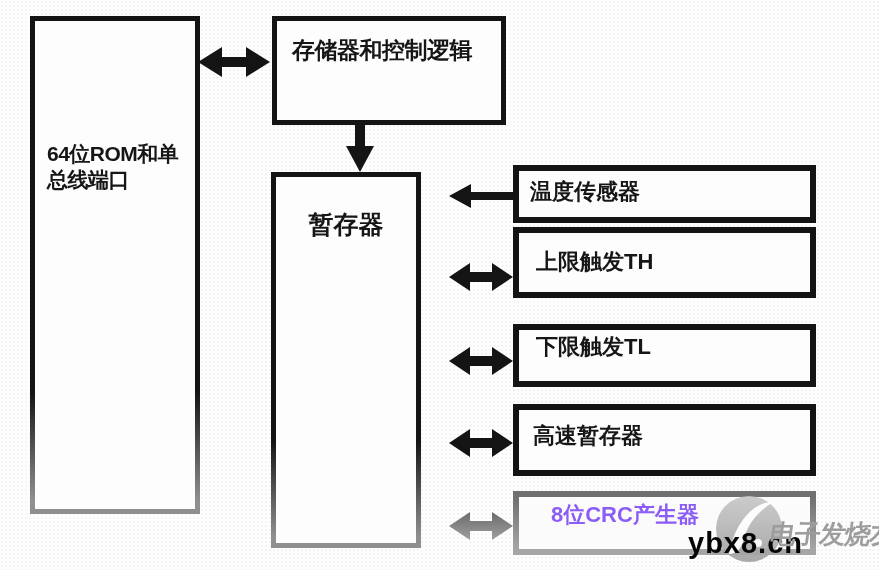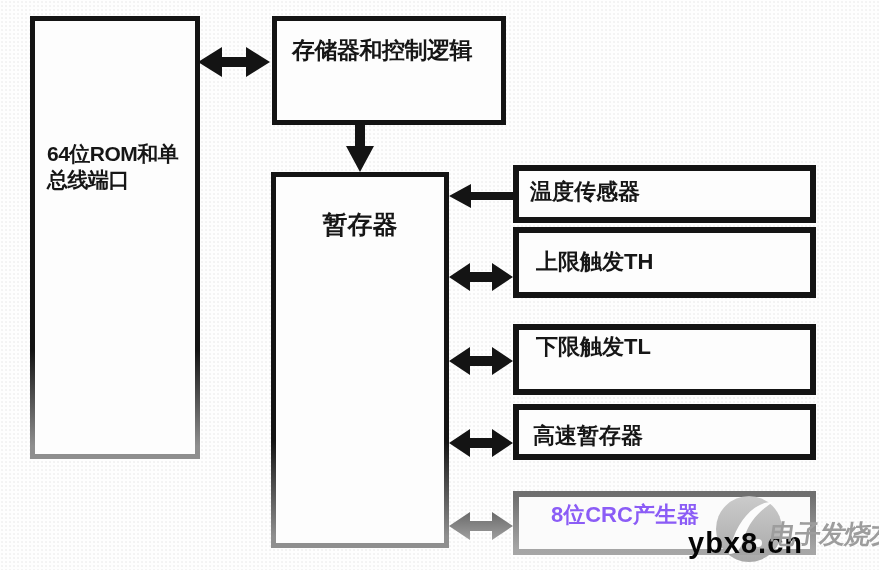--- a/index.html
+++ b/index.html
@@ -11,41 +11,41 @@
     font-family:"Liberation Sans","DejaVu Sans",sans-serif;
   }
   .box{
     position:absolute;box-sizing:border-box;
     border:5px solid #141414;background:#fdfdfd;
     font-weight:700;color:#161616;
   }
   .box .lbl{display:block;}
   
   .rom{
-    left:30px;top:16px;width:170px;height:443px;
+    left:30px;top:16px;width:170px;height:498px;
     border-image:linear-gradient(180deg,#141414 76%,#8f8f8f 98%) 1;
     padding:120px 4px 0 12px;font-size:21px;line-height:1.22;letter-spacing:-0.5px;
   }
   
   .mem{
     left:272px;top:16px;width:234px;height:109px;
     padding:14px 6px 0 15px;font-size:23px;letter-spacing:-0.5px;
   }
   
   .scr{
-    left:271px;top:172px;width:178px;height:376px;
+    left:271px;top:172px;width:150px;height:376px;
     border-image:linear-gradient(180deg,#141414 72%,#8f8f8f 98%) 1;
     padding-top:31px;text-align:center;font-size:25px;
   }
   
   .rbox{left:513px;width:303px;border-width:6px;font-size:22px;}
   .temp{top:165px;height:58px;padding:6px 0 0 11px;font-family:Liberation Serif, serif;}
   .th  {top:227px;height:71px;padding:14px 0 0 17px;}
-  .tl  {top:324px;height:71px;padding:2px 0 0 17px;}
-  .hs  {top:404px;height:56px;padding:11px 0 0 14px;}
+  .tl  {top:324px;height:63px;padding:2px 0 0 17px;}
+  .hs  {top:404px;height:72px;padding:11px 0 0 14px;}
   .crc {
     top:491px;height:64px;padding:3px 0 0 32px;
     color:#8b5cf6;background:#fbfbfb;
     border-image:linear-gradient(180deg,#6f6f6f,#a6a6a6) 1;
   }
   .ar{position:absolute;}
   
   .wm-site{
     position:absolute;left:688px;top:527px;z-index:6;
     font-size:29px;font-weight:700;color:#050505;letter-spacing:1px;

